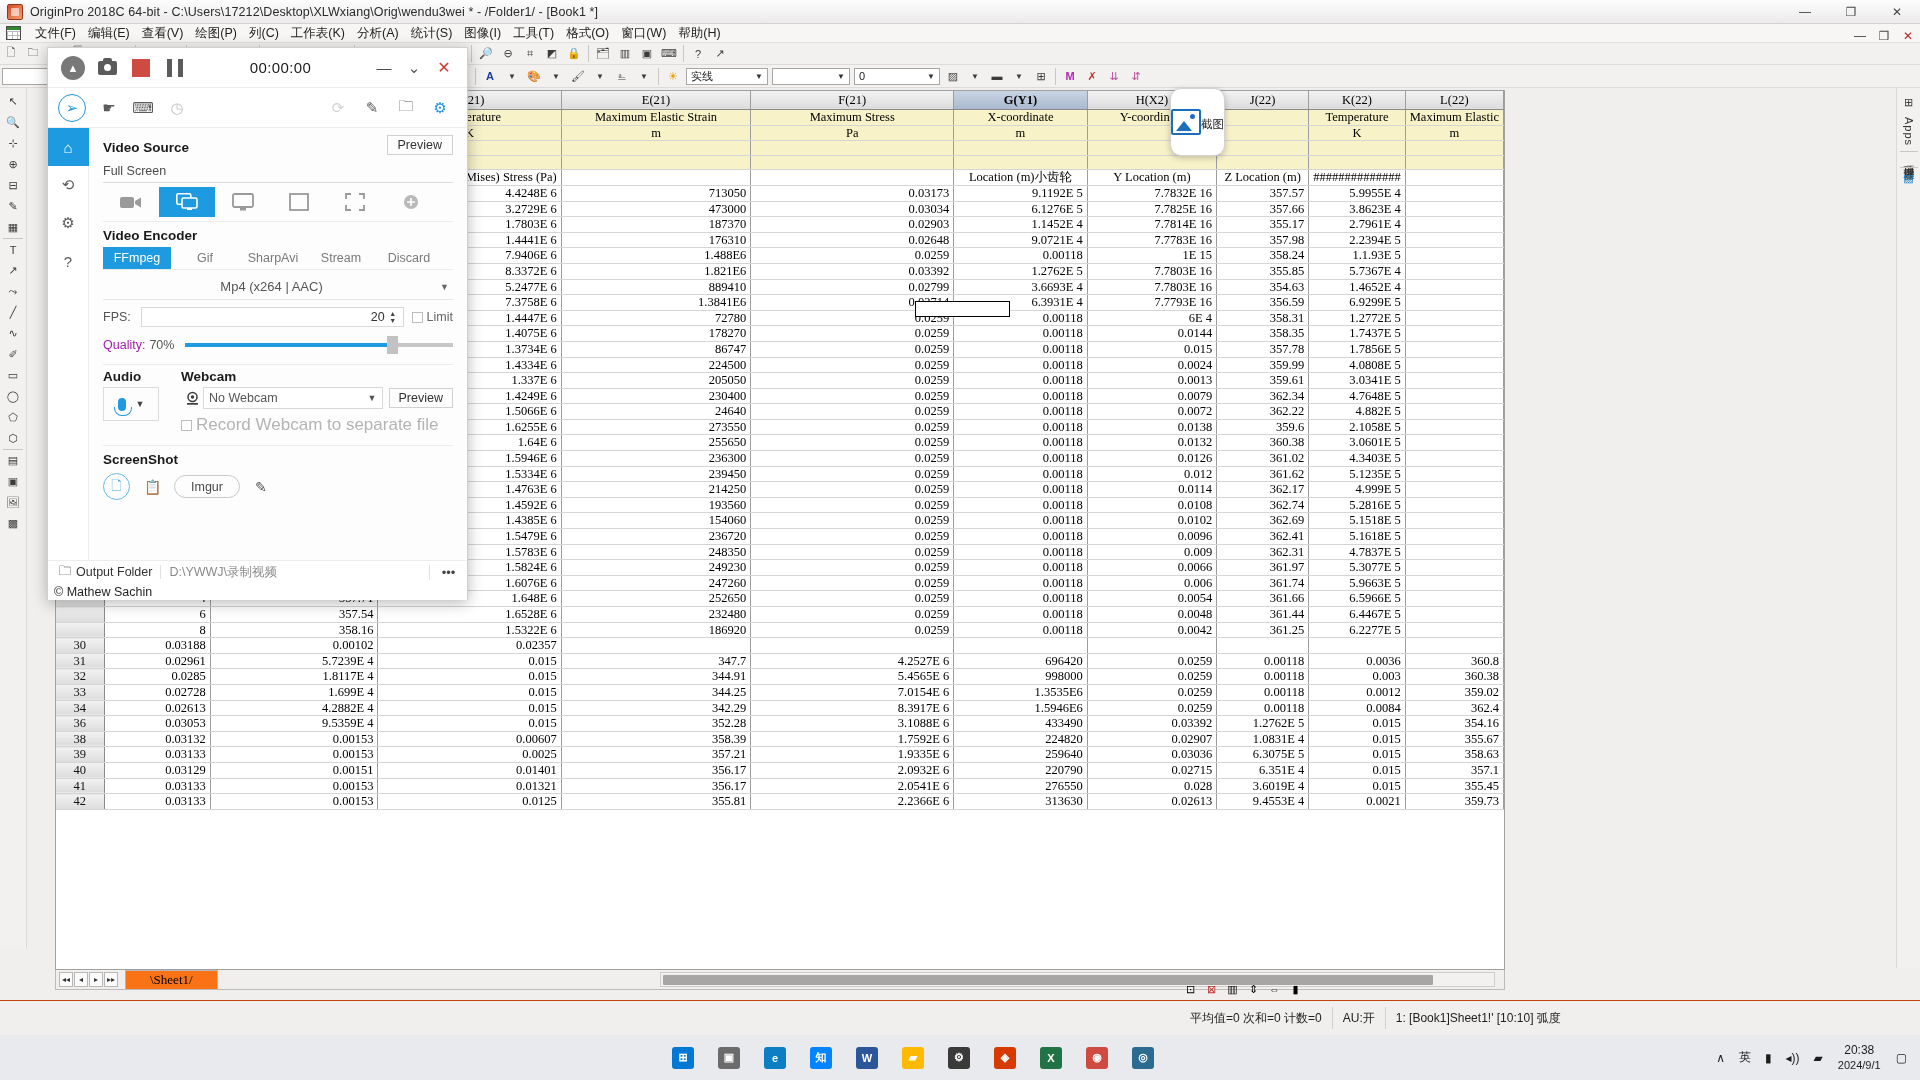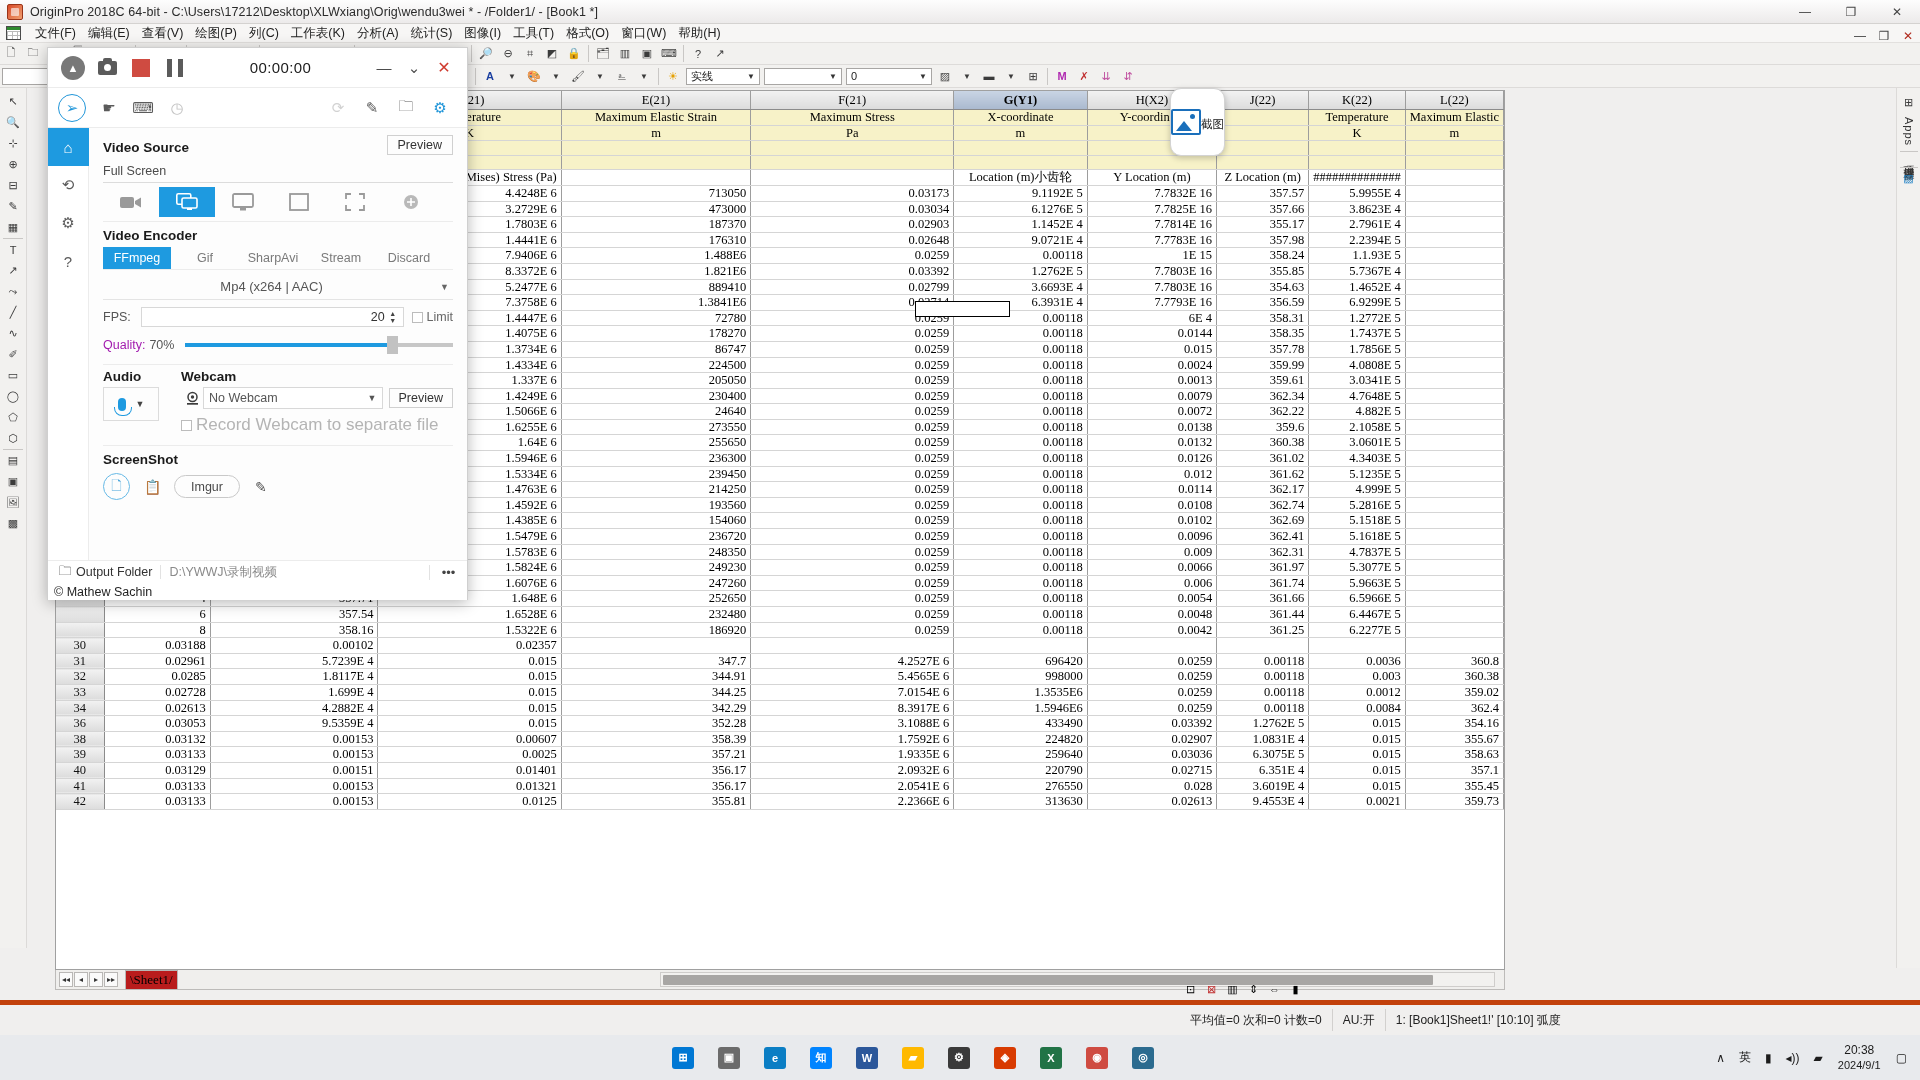--- a/index.html
+++ b/index.html
@@ -136,33 +136,33 @@
     position:absolute;left:55px;top:970px;width:1450px;height:20px;
     background:#f0efed;border:1px solid #bdbbb9;border-top:none;
     display:flex;align-items:center;font-size:12px;
   }
   .nav-arrows{display:flex;align-items:center;margin-left:3px;}
   .nav-arrows span{
     width:14px;height:15px;border:1px solid #b9b7b5;background:#fafafa;
     display:flex;align-items:center;justify-content:center;font-size:8px;color:#333;margin-right:1px;
   }
   .sheet-tab{
-    margin-left:6px;padding:1px 4px;background:#b91c1c;border:1px solid #b9b7b5;
+    margin-left:6px;padding:1px 24px;background:#f97316;border:1px solid #b9b7b5;
     border-bottom:none;font-family:"Liberation Serif",serif;font-size:13px;
   }
   
   #hscroll{
     position:absolute;left:660px;top:972px;width:835px;height:15px;
     background:#f2f1ef;border:1px solid #cfcdcb;
   }
   #hscroll .thumb{position:absolute;left:2px;top:2px;width:770px;height:10px;background:#a8a6a4;border-radius:1px;}
   
   #statusbar{
     position:absolute;left:0;top:1000px;width:1920px;height:35px;
-    background:#f0efee;border-top:5px solid #c2410c;
+    background:#f0efee;border-top:1px solid #c2410c;
     display:flex;align-items:center;font-size:12px;color:#222;
   }
   #statusbar .seg{padding:0 10px;border-right:1px solid #d2d0ce;height:22px;display:flex;align-items:center;}
   
   #mini-toolbar{
     position:absolute;left:1180px;top:978px;height:22px;display:flex;align-items:center;
   }
   #mini-toolbar .mt{width:21px;height:19px;display:flex;align-items:center;justify-content:center;font-size:11px;}
   
   #shot-popup{
@@ -432,21 +432,21 @@
     <div class="tb-btn" style="color:#1a3fa0;font-weight:bold">A</div>
     <div class="tb-btn" style="font-size:8px">▼</div>
     <div class="tb-btn">🎨</div>
     <div class="tb-btn" style="font-size:8px">▼</div>
     <div class="tb-btn">🖌</div>
     <div class="tb-btn" style="font-size:8px">▼</div>
     <div class="tb-btn">⎁</div>
     <div class="tb-btn" style="font-size:8px">▼</div>
     <div class="tb-sep"></div>
     <div class="tb-btn" style="color:#e5a000">☀</div>
-    <div class="tb-combo" style="width:74px">
+    <div class="tb-combo" style="width:82px">
       <span class="val">实线</span>
       <span class="arrow">▼</span>
     </div>
     <div class="tb-combo" style="width:78px">
       <span class="val"></span>
       <span class="arrow">▼</span>
     </div>
     <div class="tb-combo" style="width:86px">
       <span class="val">0</span>
       <span class="arrow">▼</span>

